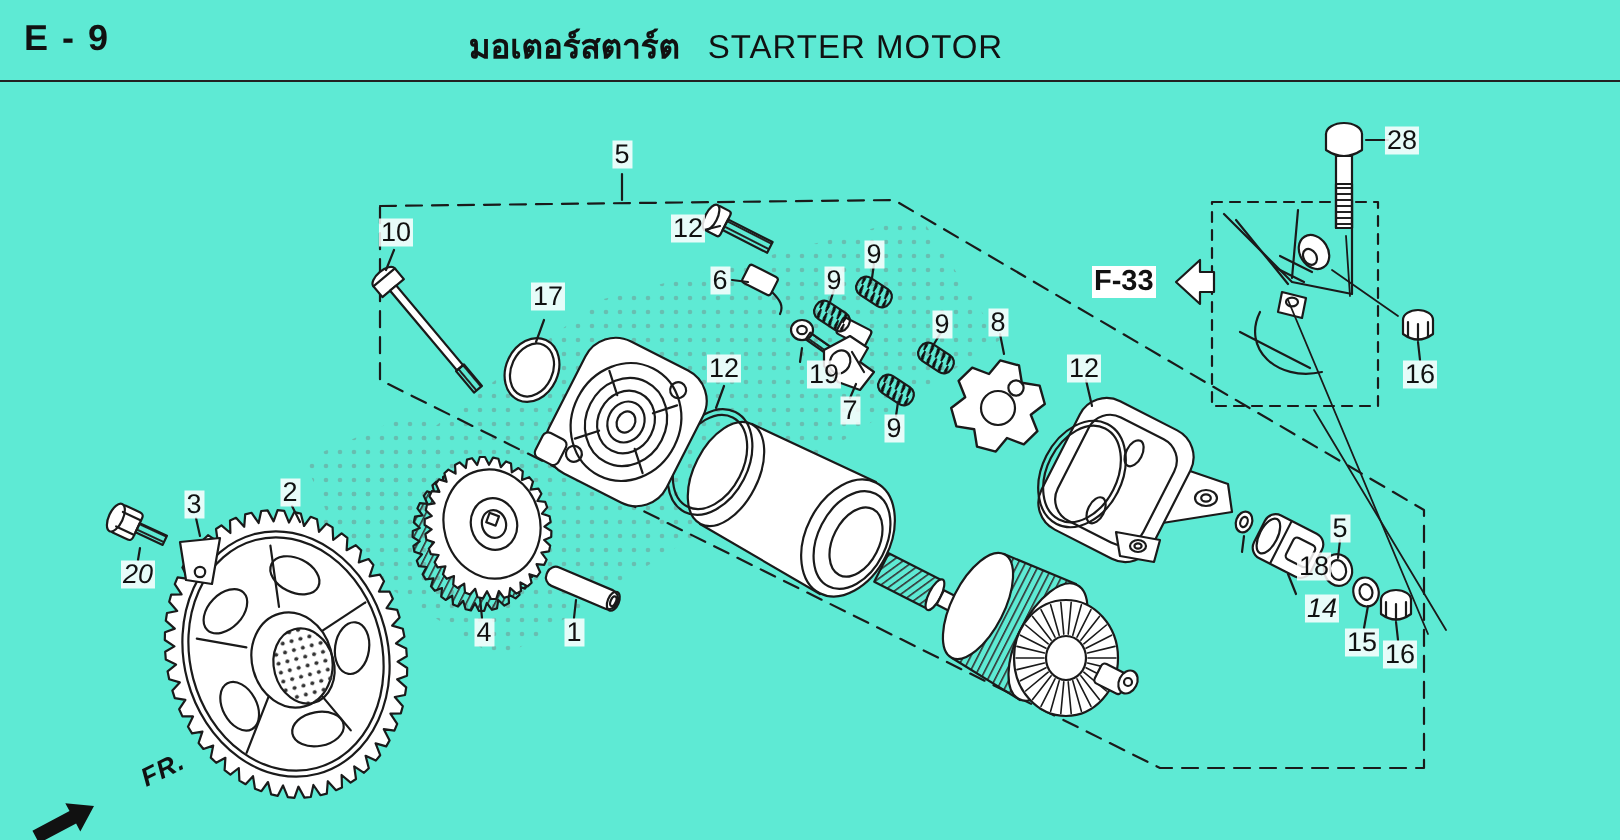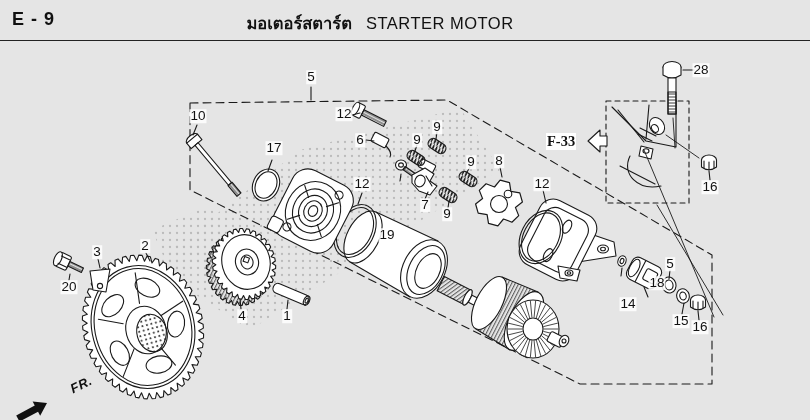--- a/index.html
+++ b/index.html
@@ -1,26 +1,26 @@
 <!DOCTYPE html>
 <html><head>
 <meta charset="utf-8">
 <style>
   html,body{margin:0;padding:0;background:#fff;}
-  .stage{position:relative;width:810px;height:420px;background:#e5e5e5;overflow:hidden;
+  .stage{position:relative;width:810px;height:420px;background:#5eead4;overflow:hidden;
          font-family:"Liberation Sans",sans-serif;color:#111;}
   .header{position:absolute;left:0;top:0;width:810px;height:40px;border-bottom:1.6px solid #222;}
   .page-code{position:absolute;left:12px;top:9px;font-size:18px;font-weight:bold;letter-spacing:1px;}
-  .title{position:absolute;left:12px;top:10px;width:736px;text-align:center;font-size:16.5px;}
+  .title{position:absolute;left:0;top:10px;width:736px;text-align:center;font-size:16.5px;}
   .title .th{font-weight:600;margin-right:14px;}
   .title .en{font-weight:500;letter-spacing:.5px;}
   svg.diagram{position:absolute;left:0;top:0;}
   .callout{position:absolute;transform:translate(-50%,-50%);font-size:13.5px;line-height:1;
            background:rgba(255,255,255,.85);padding:0 1px;}
-  .ref-label{position:absolute;left:546px;top:133px;font-size:14.5px;font-weight:bold;background:#fff;padding:0 1px;font-family:Liberation Serif, serif;}
+  .ref-label{position:absolute;left:546px;top:133px;font-size:14.5px;font-weight:bold;background:#fff;padding:0 1px;}
   .fr-label{position:absolute;left:70px;top:377px;font-size:13px;font-weight:bold;font-style:italic;
             transform:rotate(-26deg);letter-spacing:.5px;}
 </style>
 </head>
 <body>
 
 <div class="stage">
 
   <div class="header">
     <div class="page-code">E - 9</div>
@@ -362,27 +362,27 @@
       <span class="callout" style="left: 499px; top: 161px;">8</span>
       <span class="callout" style="left: 437px; top: 127px;">9</span>
       <span class="callout" style="left: 417px; top: 140px;">9</span>
       <span class="callout" style="left: 471px; top: 162px;">9</span>
       <span class="callout" style="left: 447px; top: 214px;">9</span>
       <span class="callout" style="left: 198px; top: 116px;">10</span>
       <span class="callout" style="left: 344px; top: 114px;">12</span>
       <span class="callout" style="left: 362px; top: 184px;">12</span>
       <span class="callout" style="left: 542px; top: 184px;">12</span>
       <span class="callout" style="left: 670px; top: 264px;">5</span>
-      <span class="callout" style="left: 628px; top: 304px;">14</span>
+      <span class="callout" style="left: 661px; top: 304px; font-style: italic;">14</span>
       <span class="callout" style="left: 681px; top: 321px;">15</span>
       <span class="callout" style="left: 710px; top: 187px;">16</span>
       <span class="callout" style="left: 700px; top: 327px;">16</span>
       <span class="callout" style="left: 274px; top: 148px;">17</span>
       <span class="callout" style="left: 621px; top: 283px; margin-left: 36px;">18</span>
-      <span class="callout" style="left: 387px; top: 187px; margin-top: 48px;">19</span>
-      <span class="callout" style="left: 69px; top: 287px;">20</span>
+      <span class="callout" style="left: 412px; top: 187px;">19</span>
+      <span class="callout" style="left: 69px; top: 287px; font-style: italic;">20</span>
       <span class="callout" style="left: 701px; top: 70px;">28</span>
     </div>
 
   <div class="ref-label">F-33</div>
   <div class="fr-label">FR.</div>
 
 </div>
 
 </body></html>

